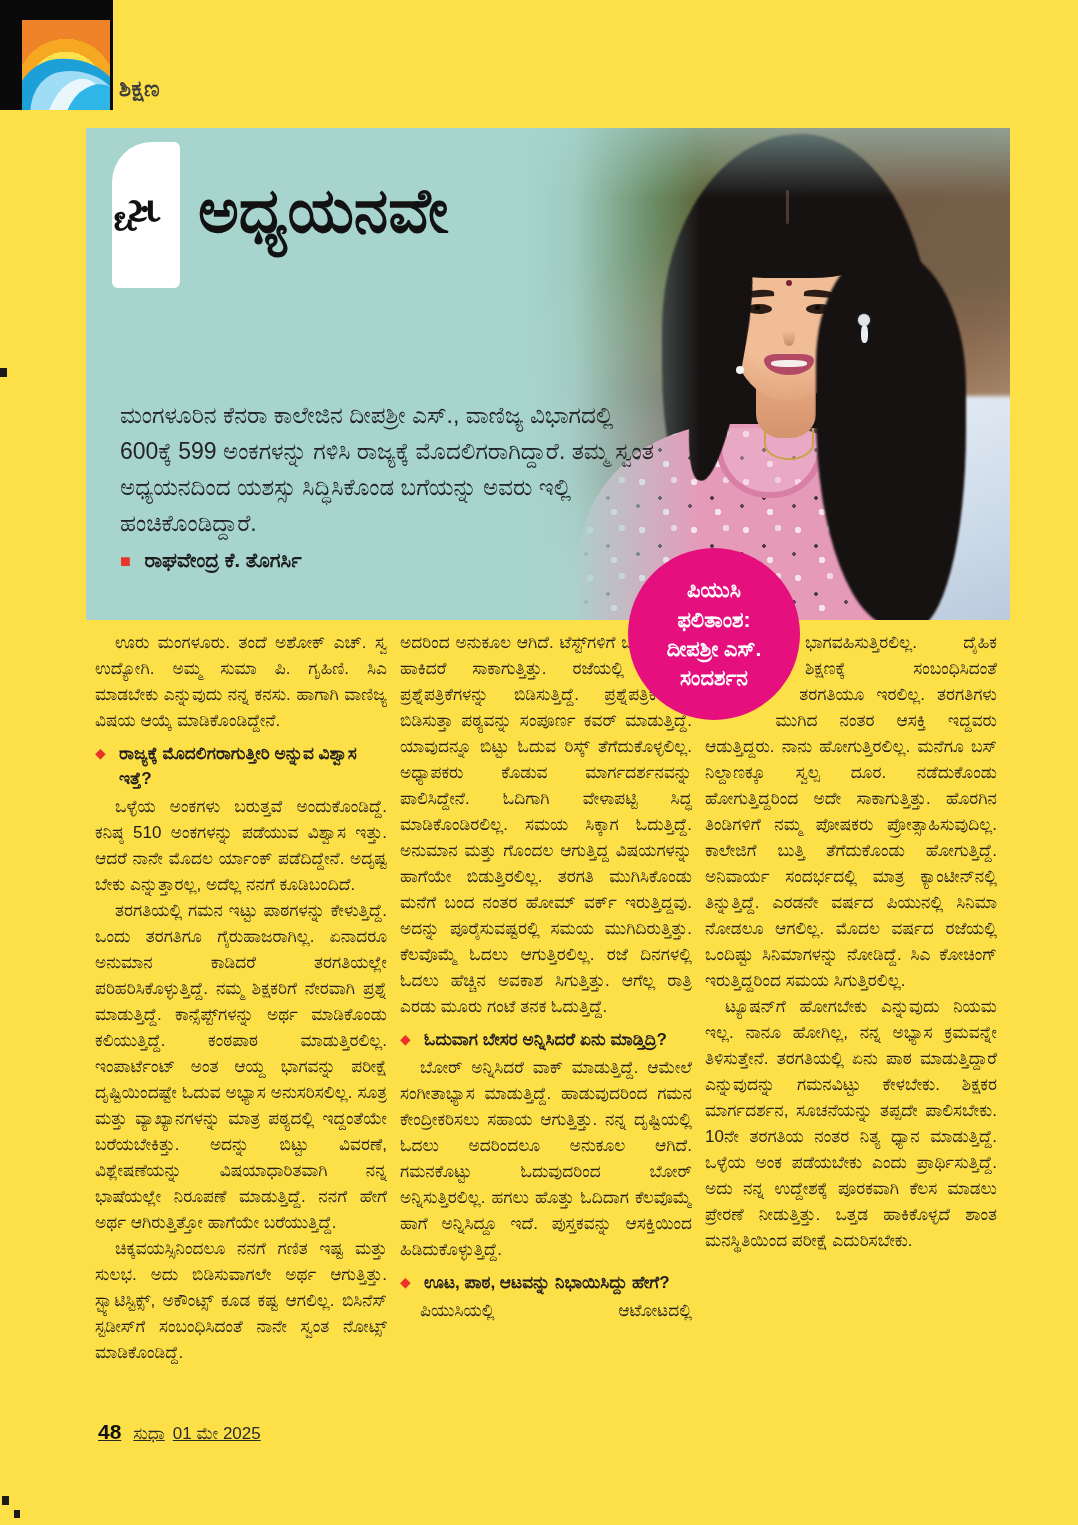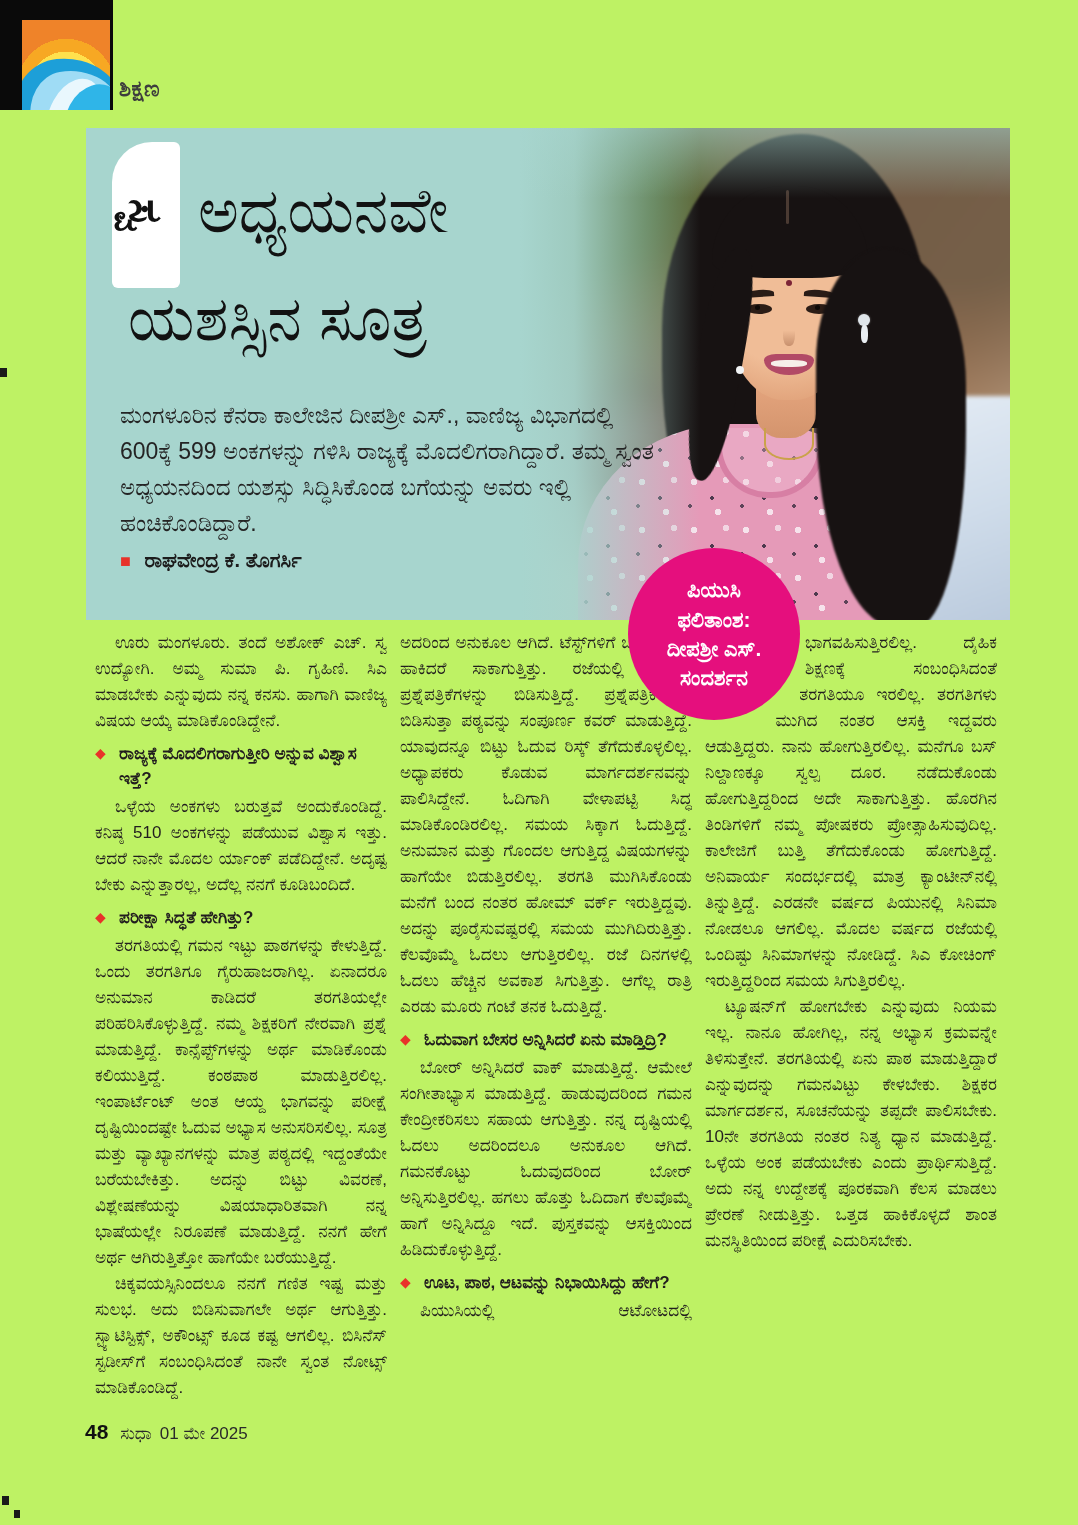--- a/index.html
+++ b/index.html
@@ -1,16 +1,16 @@
 <!DOCTYPE html>
 <html><head>
 <meta charset="utf-8">
 <style>
   html,body{margin:0;padding:0;background:#ffffff;}
-  .page{position:relative;width:1078px;height:1525px;background:#bef264;overflow:hidden;
+  .page{position:relative;width:1078px;height:1525px;background:#fde047;overflow:hidden;
         font-family:"Liberation Sans","DejaVu Sans",sans-serif;color:#1f1b1c;}
 
   
   .mast-black{position:absolute;left:0;top:0;width:113px;height:110px;background:#0a0a0a;}
   .logo{position:absolute;left:22px;top:20px;width:88px;height:90px;background:#ef8329;overflow:hidden;}
   .logo .sun{position:absolute;left:-12px;top:12px;width:112px;height:112px;border-radius:50%;
       background:radial-gradient(circle at 50% 50%, #ffffff 0 20%, #ffe14d 20% 46%, #f7a823 46% 62%, rgba(247,168,35,0) 62%);}
   .logo .wave1{position:absolute;left:-8px;bottom:-26px;width:110px;height:78px;background:#1d9fd8;
       border-radius:70% 95% 0 0/100% 120% 0 0;transform:rotate(-6deg);}
   .logo .wave2{position:absolute;left:6px;bottom:-20px;width:92px;height:60px;background:#9fdcf5;
@@ -77,21 +77,21 @@
   .ph-chain{position:absolute;left:244px;top:300px;width:46px;height:30px;border:2px solid #caa24a;border-top:none;border-radius:0 0 50% 50%;}
   .ph-teal-fade{position:absolute;left:0;top:0;width:180px;height:100%;
       background:linear-gradient(90deg,#a7d5ce 0%, rgba(167,213,206,.9) 30%, rgba(167,213,206,0) 100%);}
   .ph-teal-top{position:absolute;left:0;top:0;width:100%;height:70px;
       background:linear-gradient(180deg, rgba(167,213,206,.55), rgba(167,213,206,0));}
 
   
   .dropcap-box{position:absolute;left:112px;top:142px;width:68px;height:146px;background:#ffffff;
       border-radius:40px 6px 6px 6px;z-index:5;display:flex;align-items:center;justify-content:center;}
   .dropcap-box span{display:block;transform:rotate(90deg);font-size:46px;font-weight:bold;color:#111;line-height:1;}
-  .headline{position:absolute;z-index:5;font-weight:normal;color:#121212;letter-spacing:0;line-height:1;}
+  .headline{position:absolute;z-index:5;font-weight:bold;color:#121212;letter-spacing:0;line-height:1;}
   .headline.l1{left:198px;top:180px;font-size:62px;}
   .headline.l2{left:128px;top:288px;font-size:62px;}
 
   .intro{position:absolute;z-index:5;left:120px;top:398px;width:545px;font-size:23px;line-height:1.56;color:#242424;}
   .byline{position:absolute;z-index:5;left:120px;top:549px;font-size:20px;font-weight:bold;color:#1c1c1c;}
   .byline .sq{color:#e8322a;font-size:18px;margin-right:8px;}
 
   
   .badge{position:absolute;left:628px;top:548px;width:172px;height:172px;border-radius:50%;
       background:#e50f7d;z-index:6;display:flex;flex-direction:column;justify-content:center;
@@ -104,21 +104,21 @@
   .col p.a{text-indent:20px;}
   .col p.a.noindent{text-indent:0;}
   .col p.q{font-weight:bold;text-align:left;padding-left:24px;text-indent:0;margin-top:7px;margin-bottom:3px;line-height:25px;}
   .col p.q .diamond{display:inline-block;width:24px;margin-left:-24px;color:#e8322a;font-size:14px;vertical-align:1px;}
   .col p.force-justify{text-align:justify;text-align-last:justify;}
   .badge-spacer{float:left;width:100px;height:96px;shape-outside:circle(100px at 2px -8px);shape-margin:10px;}
   .feedback{margin-top:10px !important;text-align:right !important;font-weight:bold;font-size:17px;color:#141414;}
   .feedback .em{font-family:"Liberation Serif","DejaVu Serif",serif;}
 
   
-  .footer{position:absolute;left:85px;top:1420px;font-size:17px;color:#2a2a2a;z-index:3;}
+  .footer{position:absolute;left:98px;top:1420px;font-size:17px;color:#2a2a2a;z-index:3;text-decoration:underline;}
   .footer .pnum{font-weight:bold;font-size:21px;margin-right:12px;color:#111;}
   .footer .mag{margin-right:8px;}
 
   .reg-mark{position:absolute;background:#1a1a1a;width:7px;height:9px;}
   .rm1{left:0;top:368px;}
   .rm2{left:2px;top:1496px;}
   .rm3{left:14px;top:1510px;width:6px;height:8px;}
 </style>
 </head>
 <body>
@@ -162,42 +162,40 @@
     <div class="ph-earring"></div>
     <div class="ph-earring2"></div>
     <div class="ph-teal-fade"></div>
     <div class="ph-teal-top"></div>
   </div>
 
   <div class="dropcap-box">
     <span>ಸ್ವ</span>
   </div>
   <div class="headline l1">ಅಧ್ಯಯನವೇ</div>
-  <div class="headline l2">ಯಶಸ್ಸಿನ ಸೂತ್ರ</div>
 
   <div class="intro">ಮಂಗಳೂರಿನ ಕೆನರಾ ಕಾಲೇಜಿನ ದೀಪಶ್ರೀ ಎಸ್., ವಾಣಿಜ್ಯ ವಿಭಾಗದಲ್ಲಿ 600ಕ್ಕೆ 599 ಅಂಕಗಳನ್ನು ಗಳಿಸಿ ರಾಜ್ಯಕ್ಕೆ ಮೊದಲಿಗರಾಗಿದ್ದಾರೆ. ತಮ್ಮ ಸ್ವಂತ ಅಧ್ಯಯನದಿಂದ ಯಶಸ್ಸು ಸಿದ್ಧಿಸಿಕೊಂಡ ಬಗೆಯನ್ನು ಅವರು ಇಲ್ಲಿ ಹಂಚಿಕೊಂಡಿದ್ದಾರೆ.</div>
   <div class="byline">
     <span class="sq">■</span>
     <span>ರಾಘವೇಂದ್ರ ಕೆ. ತೊಗರ್ಸಿ</span>
   </div>
 
   <div class="badge">
     <span>ಪಿಯುಸಿ</span>
     <span>ಫಲಿತಾಂಶ:</span>
     <span>ದೀಪಶ್ರೀ ಎಸ್.</span>
     <span>ಸಂದರ್ಶನ</span>
   </div>
 
   <div class="body-area">
 
     <div class="col">
       <p class="a">ಊರು ಮಂಗಳೂರು. ತಂದೆ ಅಶೋಕ್ ಎಚ್. ಸ್ವ ಉದ್ಯೋಗಿ. ಅಮ್ಮ ಸುಮಾ ಪಿ. ಗೃಹಿಣಿ. ಸಿಎ ಮಾಡಬೇಕು ಎನ್ನುವುದು ನನ್ನ ಕನಸು. ಹಾಗಾಗಿ ವಾಣಿಜ್ಯ ವಿಷಯ ಆಯ್ಕೆ ಮಾಡಿಕೊಂಡಿದ್ದೇನೆ.</p>
       <p class="q"><span class="diamond">◆</span><span>ರಾಜ್ಯಕ್ಕೆ ಮೊದಲಿಗರಾಗುತ್ತೀರಿ ಅನ್ನುವ ವಿಶ್ವಾಸ ಇತ್ತೆ?</span></p>
       <p class="a">ಒಳ್ಳೆಯ ಅಂಕಗಳು ಬರುತ್ತವೆ ಅಂದುಕೊಂಡಿದ್ದೆ. ಕನಿಷ್ಠ 510 ಅಂಕಗಳನ್ನು ಪಡೆಯುವ ವಿಶ್ವಾಸ ಇತ್ತು. ಆದರೆ ನಾನೇ ಮೊದಲ ರ್ಯಾಂಕ್ ಪಡೆದಿದ್ದೇನೆ. ಅದೃಷ್ಟ ಬೇಕು ಎನ್ನುತ್ತಾರಲ್ಲ, ಅದೆಲ್ಲ ನನಗೆ ಕೂಡಿಬಂದಿದೆ.</p>
-      <p class="q"><span class="diamond">◆</span><span>ಪರೀಕ್ಷಾ ಸಿದ್ಧತೆ ಹೇಗಿತ್ತು?</span></p>
       <p class="a">ತರಗತಿಯಲ್ಲಿ ಗಮನ ಇಟ್ಟು ಪಾಠಗಳನ್ನು ಕೇಳುತ್ತಿದ್ದೆ. ಒಂದು ತರಗತಿಗೂ ಗೈರುಹಾಜರಾಗಿಲ್ಲ. ಏನಾದರೂ ಅನುಮಾನ ಕಾಡಿದರೆ ತರಗತಿಯಲ್ಲೇ ಪರಿಹರಿಸಿಕೊಳ್ಳುತ್ತಿದ್ದೆ. ನಮ್ಮ ಶಿಕ್ಷಕರಿಗೆ ನೇರವಾಗಿ ಪ್ರಶ್ನೆ ಮಾಡುತ್ತಿದ್ದೆ. ಕಾನ್ಸೆಪ್ಟ್‌ಗಳನ್ನು ಅರ್ಥ ಮಾಡಿಕೊಂಡು ಕಲಿಯುತ್ತಿದ್ದೆ. ಕಂಠಪಾಠ ಮಾಡುತ್ತಿರಲಿಲ್ಲ. ಇಂಪಾರ್ಟೆಂಟ್ ಅಂತ ಆಯ್ದ ಭಾಗವನ್ನು ಪರೀಕ್ಷೆ ದೃಷ್ಟಿಯಿಂದಷ್ಟೇ ಓದುವ ಅಭ್ಯಾಸ ಅನುಸರಿಸಲಿಲ್ಲ. ಸೂತ್ರ ಮತ್ತು ವ್ಯಾಖ್ಯಾನಗಳನ್ನು ಮಾತ್ರ ಪಠ್ಯದಲ್ಲಿ ಇದ್ದಂತೆಯೇ ಬರೆಯಬೇಕಿತ್ತು. ಅದನ್ನು ಬಿಟ್ಟು ವಿವರಣೆ, ವಿಶ್ಲೇಷಣೆಯನ್ನು ವಿಷಯಾಧಾರಿತವಾಗಿ ನನ್ನ ಭಾಷೆಯಲ್ಲೇ ನಿರೂಪಣೆ ಮಾಡುತ್ತಿದ್ದೆ. ನನಗೆ ಹೇಗೆ ಅರ್ಥ ಆಗಿರುತ್ತಿತ್ತೋ ಹಾಗೆಯೇ ಬರೆಯುತ್ತಿದ್ದೆ.</p>
       <p class="a">ಚಿಕ್ಕವಯಸ್ಸಿನಿಂದಲೂ ನನಗೆ ಗಣಿತ ಇಷ್ಟ ಮತ್ತು ಸುಲಭ. ಅದು ಬಿಡಿಸುವಾಗಲೇ ಅರ್ಥ ಆಗುತ್ತಿತ್ತು. ಸ್ಟ್ಯಾಟಿಸ್ಟಿಕ್ಸ್, ಅಕೌಂಟ್ಸ್ ಕೂಡ ಕಷ್ಟ ಆಗಲಿಲ್ಲ. ಬಿಸಿನೆಸ್ ಸ್ಟಡೀಸ್‌ಗೆ ಸಂಬಂಧಿಸಿದಂತೆ ನಾನೇ ಸ್ವಂತ ನೋಟ್ಸ್ ಮಾಡಿಕೊಂಡಿದ್ದೆ.</p>
     </div>
 
     <div class="col">
       <p class="a noindent">ಅದರಿಂದ ಅನುಕೂಲ ಆಗಿದೆ. ಟೆಸ್ಟ್‌ಗಳಿಗೆ ಒಮ್ಮೆ ತಿರುವಿ ಹಾಕಿದರೆ ಸಾಕಾಗುತ್ತಿತ್ತು. ರಜೆಯಲ್ಲಿ ಮಾದರಿ ಪ್ರಶ್ನೆಪತ್ರಿಕೆಗಳನ್ನು ಬಿಡಿಸುತ್ತಿದ್ದೆ. ಪ್ರಶ್ನೆಪತ್ರಿಕೆಯನ್ನು ಬಿಡಿಸುತ್ತಾ ಪಠ್ಯವನ್ನು ಸಂಪೂರ್ಣ ಕವರ್ ಮಾಡುತ್ತಿದ್ದೆ. ಯಾವುದನ್ನೂ ಬಿಟ್ಟು ಓದುವ ರಿಸ್ಕ್ ತೆಗೆದುಕೊಳ್ಳಲಿಲ್ಲ. ಅಧ್ಯಾಪಕರು ಕೊಡುವ ಮಾರ್ಗದರ್ಶನವನ್ನು ಪಾಲಿಸಿದ್ದೇನೆ. ಓದಿಗಾಗಿ ವೇಳಾಪಟ್ಟಿ ಸಿದ್ಧ ಮಾಡಿಕೊಂಡಿರಲಿಲ್ಲ. ಸಮಯ ಸಿಕ್ಕಾಗ ಓದುತ್ತಿದ್ದೆ. ಅನುಮಾನ ಮತ್ತು ಗೊಂದಲ ಆಗುತ್ತಿದ್ದ ವಿಷಯಗಳನ್ನು ಹಾಗೆಯೇ ಬಿಡುತ್ತಿರಲಿಲ್ಲ. ತರಗತಿ ಮುಗಿಸಿಕೊಂಡು ಮನೆಗೆ ಬಂದ ನಂತರ ಹೋಮ್ ವರ್ಕ್ ಇರುತ್ತಿದ್ದವು. ಅದನ್ನು ಪೂರೈಸುವಷ್ಟರಲ್ಲಿ ಸಮಯ ಮುಗಿದಿರುತ್ತಿತ್ತು. ಕೆಲವೊಮ್ಮೆ ಓದಲು ಆಗುತ್ತಿರಲಿಲ್ಲ. ರಜೆ ದಿನಗಳಲ್ಲಿ ಓದಲು ಹೆಚ್ಚಿನ ಅವಕಾಶ ಸಿಗುತ್ತಿತ್ತು. ಆಗೆಲ್ಲ ರಾತ್ರಿ ಎರಡು ಮೂರು ಗಂಟೆ ತನಕ ಓದುತ್ತಿದ್ದೆ.</p>
       <p class="q"><span class="diamond">◆</span><span>ಓದುವಾಗ ಬೇಸರ ಅನ್ನಿಸಿದರೆ ಏನು ಮಾಡ್ತಿದ್ರಿ?</span></p>
       <p class="a">ಬೋರ್ ಅನ್ನಿಸಿದರೆ ವಾಕ್ ಮಾಡುತ್ತಿದ್ದೆ. ಆಮೇಲೆ ಸಂಗೀತಾಭ್ಯಾಸ ಮಾಡುತ್ತಿದ್ದೆ. ಹಾಡುವುದರಿಂದ ಗಮನ ಕೇಂದ್ರೀಕರಿಸಲು ಸಹಾಯ ಆಗುತ್ತಿತ್ತು. ನನ್ನ ದೃಷ್ಟಿಯಲ್ಲಿ ಓದಲು ಅದರಿಂದಲೂ ಅನುಕೂಲ ಆಗಿದೆ. ಗಮನಕೊಟ್ಟು ಓದುವುದರಿಂದ ಬೋರ್ ಅನ್ನಿಸುತ್ತಿರಲಿಲ್ಲ. ಹಗಲು ಹೊತ್ತು ಓದಿದಾಗ ಕೆಲವೊಮ್ಮೆ ಹಾಗೆ ಅನ್ನಿಸಿದ್ದೂ ಇದೆ. ಪುಸ್ತಕವನ್ನು ಆಸಕ್ತಿಯಿಂದ ಹಿಡಿದುಕೊಳ್ಳುತ್ತಿದ್ದೆ.</p>
       <p class="q"><span class="diamond">◆</span><span>ಊಟ, ಪಾಠ, ಆಟವನ್ನು ನಿಭಾಯಿಸಿದ್ದು ಹೇಗೆ?</span></p>
       <p class="a force-justify">ಪಿಯುಸಿಯಲ್ಲಿ ಆಟೋಟದಲ್ಲಿ</p>

